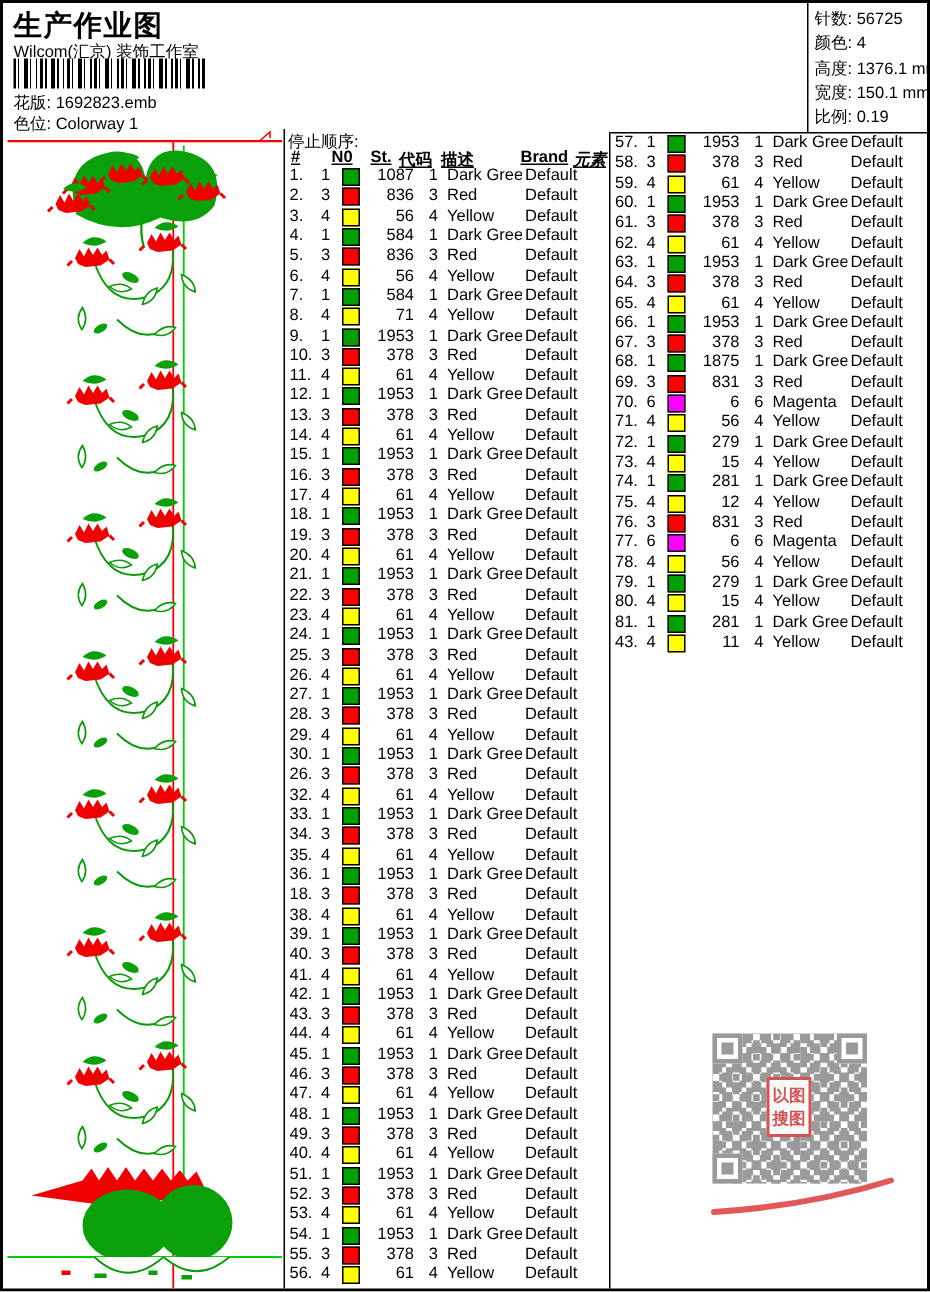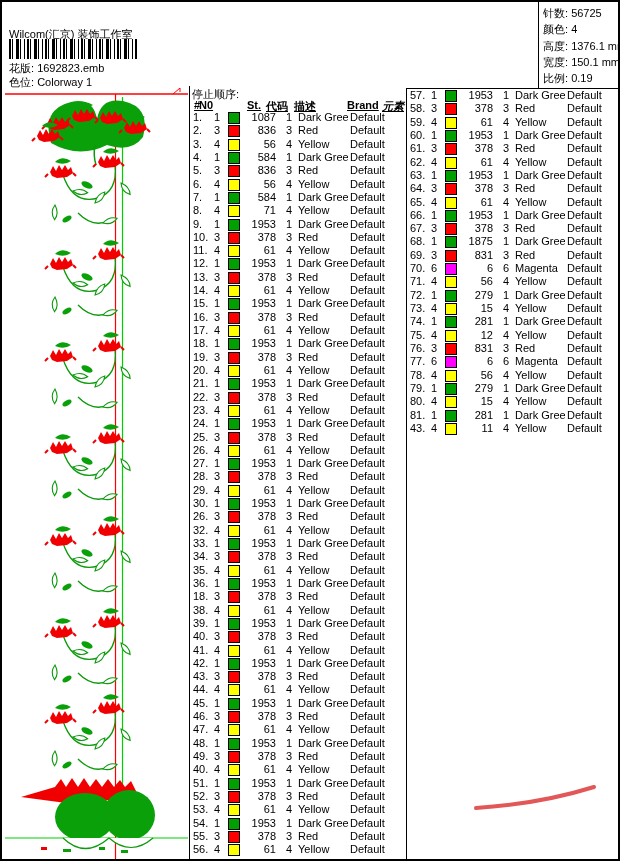--- a/index.html
+++ b/index.html
@@ -22,21 +22,21 @@
   .vline1{left:187px;top:84px;width:1px;height:775px;background:#000;}
   .vline2{left:404px;top:86px;width:1px;height:773px;background:#000;}
   .hline{left:405px;top:86px;width:213px;height:1px;background:#000;}
   
   .tcol{font-size:11px;}
   .tcol-left{left:188px;top:84px;width:216px;}
   .tcol-right{left:405px;top:84px;width:215px;}
   .section-title{position:absolute;left:2px;top:1px;font-size:11px;white-space:nowrap;}
   .thead{position:absolute;left:0;top:13px;width:216px;height:12px;font-weight:bold;}
   .thead span{position:absolute;text-decoration:underline;white-space:nowrap;}
-  .h0{left:4px;} .h1{left:9px;} .h2{left:57px;} .h3{left:76px;} .h4{left:104px;} .h5{left:157px;} .h6{left:192px;font-style:italic;}
+  .h0{left:4px;} .h1{left:31px;} .h2{left:57px;} .h3{left:76px;} .h4{left:104px;} .h5{left:157px;} .h6{left:192px;font-style:italic;}
   .rows{position:absolute;left:0;width:100%;padding-left:3px;box-sizing:border-box;}
   .rows-left{top:25px;} .rows-right{top:3px;}
   .trow{display:grid;grid-template-columns:21px 14px 14px 34px 16px 56px 46px 1fr;
         height:13.32px;line-height:13.32px;white-space:nowrap;}
   .cell{overflow:hidden;}
   .c3,.c4{text-align:right;}
   .c5{padding-left:6px;}
   .c6{padding-left:2px;}
   .swatch{width:10px;height:10px;border:1px solid #000;margin-top:1px;display:inline-block;}
   
@@ -51,20 +51,21 @@
         border:2px solid #d25454;color:#d25454;font-size:11px;font-weight:bold;line-height:1.35;
         text-align:center;box-sizing:border-box;padding-top:4px;}
   .wm-text{left:463px;top:788px;font-size:28px;font-weight:bold;color:#e25858;letter-spacing:1px;}
   .wm-swoosh{left:462px;top:775px;}
 </style>
 </head>
 <body>
 
 <div class="page">
 
+  <div class="abs title">生产作业图</div>
   <div class="abs studio">Wilcom(汇京) 装饰工作室</div>
   <div class="abs barcode"></div>
   <div class="abs meta1"><span>花版:</span> <span>1692823.emb</span></div>
   <div class="abs meta2"><span>色位:</span> <span>Colorway 1</span></div>
 
   <div class="abs info">
     <div><span>针数:</span> <span>56725</span></div>
     <div><span>颜色:</span> <span>4</span></div>
     <div><span>高度:</span> <span>1376.1 mm</span></div>
     <div><span>宽度:</span> <span>150.1 mm</span></div>
@@ -972,17 +973,26 @@
           <span class="swatch" style="background: rgb(255, 255, 0);"></span>
           <span class="cell c3">11</span>
           <span class="cell c4">4</span>
           <span class="cell c5">Yellow</span>
           <span class="cell c6">Default</span>
           <span class="cell c7"></span>
         </div>
       </div>
   </div>
 
+  <div class="abs qr">
+    <div class="finder f-tl"></div>
+    <div class="finder f-tr"></div>
+    <div class="finder f-bl"></div>
+    <div class="seal">
+      <div>以图</div>
+      <div>搜图</div>
+    </div>
+  </div>
   <svg class="abs wm-swoosh" width="135" height="34">
     <path d="M12,31 Q75,27 130,10" stroke="#e25858" stroke-width="4" fill="none" stroke-linecap="round"></path>
   </svg>
 
 </div>
 
 </body></html>

